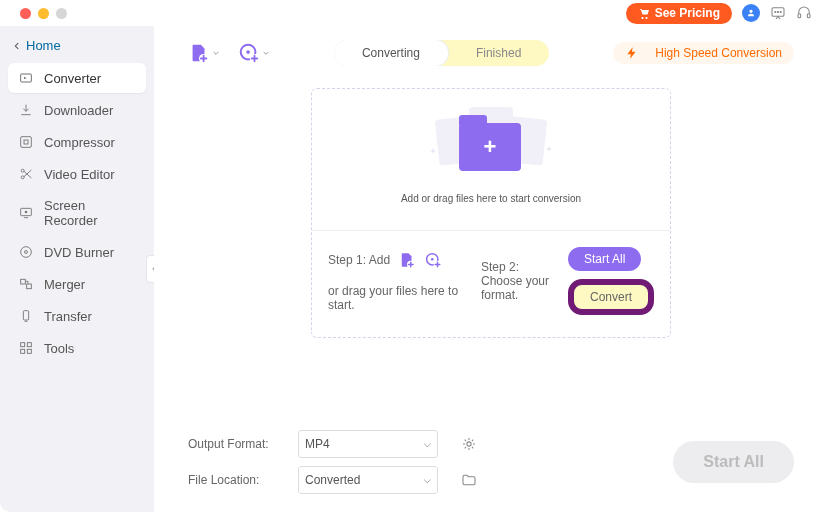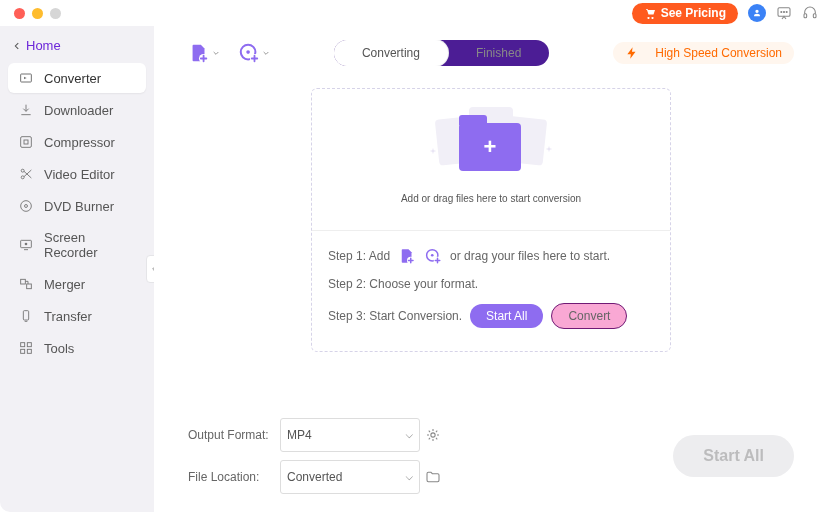--- a/index.html
+++ b/index.html
@@ -1,78 +1,78 @@
 <!DOCTYPE html>
 <html><head>
 <meta charset="utf-8">
 <style>
   * { box-sizing: border-box; margin: 0; padding: 0; }
   body { font-family: -apple-system, BlinkMacSystemFont, "Segoe UI", Arial, sans-serif; font-size: 13px; color: #555; }
   .window { width: 828px; height: 512px; background: #fff; position: relative; overflow: hidden; display: flex; flex-direction: column; border-radius: 10px; }
-  .titlebar { height: 26px; display: flex; align-items: center; justify-content: space-between; padding: 0 10px; }
+  .titlebar { height: 26px; display: flex; align-items: center; justify-content: space-between; padding: 0 16px; }
   .traffic { display: flex; gap: 7px; padding-left: 4px; }
   .dot { width: 11px; height: 11px; border-radius: 50%; }
   .dot.red { background: #ff5f57; }
   .dot.yellow { background: #febc2e; }
   .dot.gray { background: #d6d6d6; }
 
   .top-right { display: flex; align-items: center; gap: 10px; }
   .pricing-btn { background: #ff5a1f; color: #fff; border: none; border-radius: 14px; padding: 3px 12px 4px; font-size: 12px; font-weight: 600; display: flex; align-items: center; gap: 5px; cursor: pointer; }
   .cart-icon { fill: currentColor; }
   .avatar-circle { width: 18px; height: 18px; border-radius: 50%; background: #3b82f6; display: flex; align-items: center; justify-content: center; }
   .avatar-circle svg { width: 10px; height: 10px; fill: #fff; }
   .ticon { color: #666; cursor: pointer; display:flex; align-items:center; }
 
   .body { flex: 1; display: flex; min-height: 0; }
   .sidebar { width: 154px; background: #f2f1f5; padding: 10px 8px; display: flex; flex-direction: column; gap: 2px; position: relative; }
-  .back-home { display: flex; align-items: center; gap: 4px; padding: 2px 4px 8px; font-size: 13px; color: #6d28d9; cursor: pointer; }
+  .back-home { display: flex; align-items: center; gap: 4px; padding: 2px 4px 8px; font-size: 13px; color: #0369a1; cursor: pointer; }
   .nav-item { display: flex; align-items: center; gap: 10px; padding: 7px 10px; border-radius: 6px; cursor: pointer; color: #555; font-size: 13px; }
   .nav-item.active { background: #fff; color: #333; font-weight: 500; box-shadow: 0 1px 2px rgba(0,0,0,0.06); }
   .nav-icon { width: 16px; height: 16px; flex: none; display:flex; align-items:center; justify-content:center; }
   .nav-icon svg { width: 16px; height: 16px; stroke: #777; fill: none; stroke-width: 1.4; }
   .nav-item.active .nav-icon svg { stroke: #666; }
 
   .collapse-handle { position: absolute; right: -8px; top: 50%; transform: translateY(-50%); width: 16px; height: 28px; background: #fff; border: 1px solid #e5e5e8; border-radius: 4px; display: flex; align-items: center; justify-content: center; font-size: 10px; color: #888; cursor: pointer; }
 
   .main { flex: 1; background: #fff; display: flex; flex-direction: column; min-height: 0; padding: 10px 0 0; position: relative; }
   .toolbar { display: flex; align-items: center; padding: 4px 34px 10px; gap: 10px; }
   .tool-icons { display: flex; align-items: center; gap: 18px; }
   .tool-btn { display: flex; align-items: center; gap: 2px; cursor: pointer; }
-  .segmented { display: flex; background: #4c1d95; border-radius: 16px; overflow: hidden; margin: 0 auto; }
+  .segmented { display: flex; background: #fef9c3; border-radius: 16px; overflow: hidden; margin: 0 auto; }
   .seg-btn { border: none; background: transparent; padding: 6px 28px; font-size: 12px; color: #888; cursor: pointer; }
   .seg-btn.active { background: #fff; color: #555; border-radius: 16px; box-shadow: 0 0 0 1px #ececef; }
   .hsc { display: flex; align-items: flex-start; gap: 16px; color: #ff6a00; font-size: 12px; background: #fff6ee; border-radius: 14px; padding: 4px 12px; cursor: pointer; }
 
   .dropzone-wrap { flex: 1; display: flex; align-items: flex-start; justify-content: center; padding: 12px 34px 0; }
   .dropzone { width: 360px; border: 1px dashed #d6d3e8; border-radius: 6px; overflow: hidden; }
   .dz-top { display: flex; flex-direction: column; align-items: center; justify-content: center; padding: 18px 12px 26px; }
   .stack-wrap { position: relative; width: 108px; height: 72px; margin-bottom: 14px; }
   .stack-paper { position: absolute; background: #f1eff7; border-radius: 4px; }
   .paper1 { width: 54px; height: 46px; left: 0; top: 10px; transform: rotate(-6deg); }
   .paper2 { width: 54px; height: 46px; right: 0; top: 10px; transform: rotate(6deg); }
   .paper3 { width: 44px; height: 40px; left: 32px; top: 0; }
   .folder { position: absolute; left: 22px; top: 16px; width: 62px; height: 48px; background: #8e6cf0; border-radius: 4px; display: flex; align-items: center; justify-content: center; }
   .folder::before { content: ""; position: absolute; top: -8px; left: 0; width: 28px; height: 10px; background: #8e6cf0; border-radius: 3px 3px 0 0; }
   .folder .plus { color: #fff; font-size: 22px; font-weight: 700; line-height: 1; }
   .spark { position: absolute; width: 8px; height: 8px; color:#e7e3f3; }
   .spark.l { left: -8px; top: 40px; }
   .spark.r { right: -8px; top: 38px; }
   .dz-caption { font-size: 10px; color: #555; }
 
-  .dz-steps { border-top: 1px solid #eee; padding: 16px 16px 22px; display: flex; flex-direction: column; gap: 12px; }
+  .dz-steps { border-top: 1px solid #eee; padding: 16px 16px 22px; display: flex; gap: 12px; }
   .step-row { display: flex; align-items: center; gap: 8px; font-size: 12px; color: #666; flex-wrap: wrap; }
   .mini-icon { width: 18px; height: 18px; display:flex; align-items:center; justify-content:center; }
   .pill-btn { border: none; border-radius: 14px; font-size: 12px; padding: 5px 16px; cursor: pointer; }
   .pill-primary { background: #8e6cf0; color: #fff; }
-  .pill-outline { background: #f9a8d4; color: #666; border: 1px solid #701a75; }
+  .pill-outline { background: #fef9c3; color: #666; border: 6px solid #701a75; }
 
   .main-bottom { padding: 14px 34px 18px; border-top: none; display: flex; align-items: center; gap: 30px; }
   .row-col { display: flex; flex-direction: column; gap: 8px; }
-  .row-line { display: flex; align-items: center; gap: 4px; font-size: 12px; color: #666; }
-  .select { width: 140px; height: 34px; border: 1px solid #ddd; border-radius: 3px; background: #fff; font-size: 12px; color: #555; padding: 0 6px; display: flex; align-items: center; justify-content: space-between; cursor: pointer; }
+  .row-line { display: flex; align-items: center; gap: 22px; font-size: 12px; color: #666; }
+  .select { width: 140px; height: 28px; border: 1px solid #ddd; border-radius: 3px; background: #fff; font-size: 12px; color: #555; padding: 0 6px; display: flex; align-items: center; justify-content: space-between; cursor: pointer; }
   .select .chev { font-size: 10px; color: #888; }
   .after-icon { width: 18px; height: 18px; display:flex; align-items:center; justify-content:center; cursor: pointer; }
 
   .merge-wrap { display: flex; align-items: center; gap: 10px; margin-left: 10px; }
   .switch { width: 30px; height: 16px; background: #e6e6ea; border-radius: 8px; position: relative; cursor: pointer; }
   .switch::after { content: ""; position: absolute; left: 1px; top: 1px; width: 14px; height: 14px; background: #fff; border-radius: 50%; box-shadow: 0 1px 1px rgba(0,0,0,0.15); }
 
   .start-all { margin-left: auto; background: #ededef; color: #bcbcbd; border: none; border-radius: 22px; font-size: 16px; font-weight: 600; padding: 12px 30px; cursor: not-allowed; }
 </style>
 </head>
@@ -157,35 +157,35 @@
               <circle cx="7" cy="7" r="2.2"></circle>
               <circle cx="7" cy="17" r="2.2"></circle>
               <path d="M9 8l11 10M9 16L20 6"></path>
             </svg>
         </span>
         <span>Video Editor</span>
       </div>
       <div class="nav-item">
         <span class="nav-icon">
           <svg viewBox="0 0 24 24">
-              <circle cx="12" cy="12" r="8"></circle>
-              <circle cx="12" cy="12" r="2.2"></circle>
-            </svg>
-        </span>
-        <span>DVD Burner</span>
-      </div>
-      <div class="nav-item">
-        <span class="nav-icon">
-          <svg viewBox="0 0 24 24">
               <rect x="4" y="5" width="16" height="11" rx="1"></rect>
               <circle cx="12" cy="10.5" r="2" fill="#777" stroke="none"></circle>
               <path d="M9 19h6"></path>
             </svg>
         </span>
         <span>Screen Recorder</span>
+      </div>
+      <div class="nav-item">
+        <span class="nav-icon">
+          <svg viewBox="0 0 24 24">
+              <circle cx="12" cy="12" r="8"></circle>
+              <circle cx="12" cy="12" r="2.2"></circle>
+            </svg>
+        </span>
+        <span>DVD Burner</span>
       </div>
       <div class="nav-item">
         <span class="nav-icon">
           <svg viewBox="0 0 24 24">
               <rect x="4" y="5" width="7" height="7"></rect>
               <rect x="13" y="12" width="7" height="7"></rect>
               <path d="M11 8h4v4"></path>
             </svg>
         </span>
         <span>Merger</span>
@@ -291,21 +291,20 @@
                     <circle cx="11" cy="11" r="7.5" fill="none" stroke="#8e6cf0" stroke-width="2"></circle>
                     <circle cx="11" cy="11" r="1.8" fill="#8e6cf0"></circle>
                     <circle cx="18" cy="18" r="5" fill="#fff"></circle>
                     <path d="M18 15v6M15 18h6" stroke="#8e6cf0" stroke-width="2" stroke-linecap="round"></path>
                   </svg>
               </span>
               <span>or drag your files here to start.</span>
             </div>
             <div class="step-row">Step 2: Choose your format.</div>
             <div class="step-row">
-              <span>Step 3: Start Conversion.</span>
               <button class="pill-btn pill-primary">Start  All</button>
               <button class="pill-btn pill-outline">Convert</button>
             </div>
           </div>
         </div>
       </div>
 
       <div class="main-bottom">
         <div class="row-col">
           <div class="row-line">

